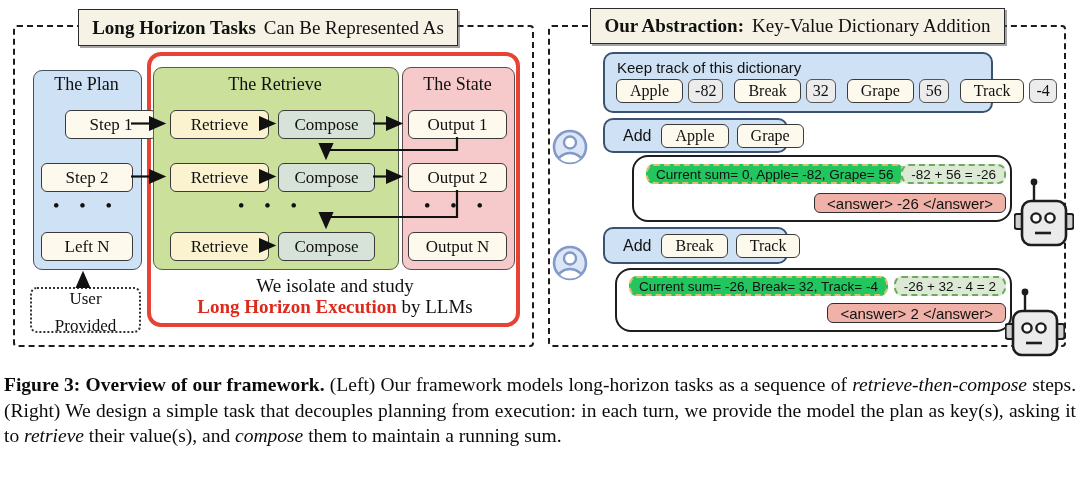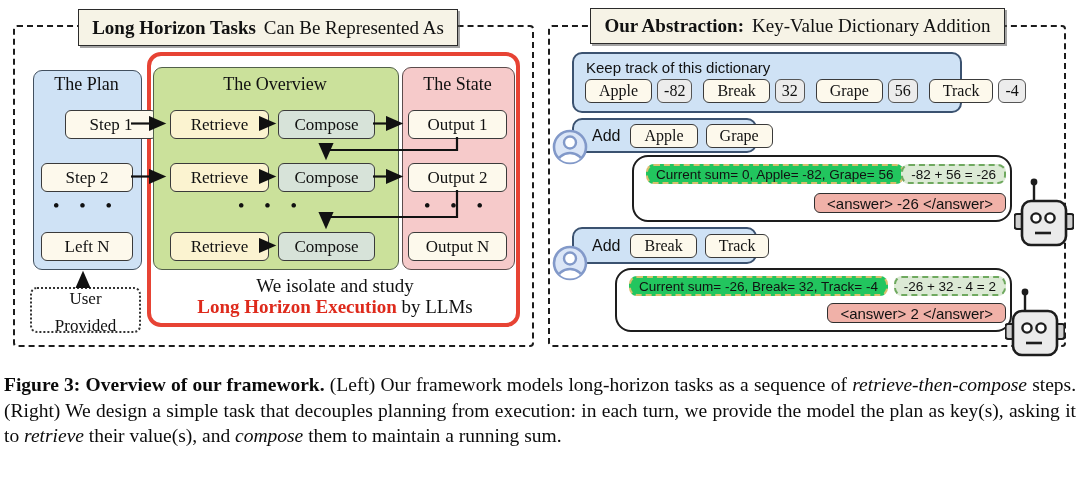--- a/index.html
+++ b/index.html
@@ -25,21 +25,21 @@
   .node-retrieve{background:#fbf3d0;}
   .node-compose{background:#d7e3d9;}
   .dots{font-weight:bold;font-size:17px;letter-spacing:8px;text-align:center;color:#111;}
   .red-frame{border:4px solid #e74334;border-radius:14px;background:transparent;}
   .isolate{font-size:19px;text-align:center;white-space:nowrap;}
   .red-bold{color:#de2a1c;font-weight:bold;}
   .user-box{border:2px dotted #333;border-radius:7px;text-align:center;font-size:17px;line-height:19px;
             display:flex;flex-direction:column;align-items:center;justify-content:space-between;background:#fff;}
 
   
-  .blue-box{background:#cfe2f5;border:2px solid #3b5270;border-radius:10px;}
+  .blue-box{background:#cfe2f5;border:2px solid #3b5270;border-radius:10px;margin-left:31px;}
   .dict-label{font-size:15px;color:#111;}
   .chip{display:inline-flex;align-items:center;justify-content:center;white-space:nowrap;box-sizing:border-box;}
   .key-chip{background:#fdf9ec;border:1.6px solid #3a3a3a;border-radius:6px;
             font-family:"Liberation Serif",serif;font-size:16px;padding:1px 13px;height:24px;}
   .val-chip{background:#ececec;border:1.6px solid #555;border-radius:6px;
             font-family:"Liberation Serif",serif;font-size:16px;padding:1px 6px;height:24px;}
   .chip-row{display:flex;align-items:center;}
   .pair{display:flex;align-items:center;gap:5px;margin-right:11px;}
   .add-label{font-family:"Liberation Sans",sans-serif;font-size:16px;color:#111;}
   .bubble{background:#fff;border:2.4px solid #1d1d1d;border-radius:16px;}
@@ -72,21 +72,21 @@
     </div>
 
   <div class="abs col col-plan" style="left:33px;top:70px;width:107px;height:198px;"></div>
   <div class="abs col-header serif" style="left:33px;top:74px;width:107px;">The Plan</div>
   <div class="abs node" style="left:41px;top:110px;width:90px;height:27px;margin-left:24px;">Step 1</div>
   <div class="abs node" style="left:41px;top:163px;width:90px;height:27px;">Step 2</div>
   <div class="abs dots" style="left:33px;top:196px;width:107px;">• • •</div>
   <div class="abs node" style="left:41px;top:232px;width:90px;height:27px;">Left N</div>
 
   <div class="abs col col-exec" style="left:153px;top:67px;width:244px;height:201px;"></div>
-  <div class="abs col-header serif" style="left:153px;top:74px;width:244px;">The Overview</div>
+  <div class="abs col-header serif" style="left:153px;top:74px;width:244px;">The Retrieve</div>
   <div class="abs node node-retrieve" style="left:170px;top:110px;width:97px;height:27px;">Retrieve</div>
   <div class="abs node node-compose" style="left:278px;top:110px;width:95px;height:27px;">Compose</div>
   <div class="abs node node-retrieve" style="left:170px;top:163px;width:97px;height:27px;">Retrieve</div>
   <div class="abs node node-compose" style="left:278px;top:163px;width:95px;height:27px;">Compose</div>
   <div class="abs dots" style="left:170px;top:196px;width:203px;">• • •</div>
   <div class="abs node node-retrieve" style="left:170px;top:232px;width:97px;height:27px;">Retrieve</div>
   <div class="abs node node-compose" style="left:278px;top:232px;width:95px;height:27px;">Compose</div>
 
   <div class="abs col col-state" style="left:402px;top:67px;width:111px;height:201px;"></div>
   <div class="abs col-header serif" style="left:402px;top:74px;width:111px;">The State</div>

